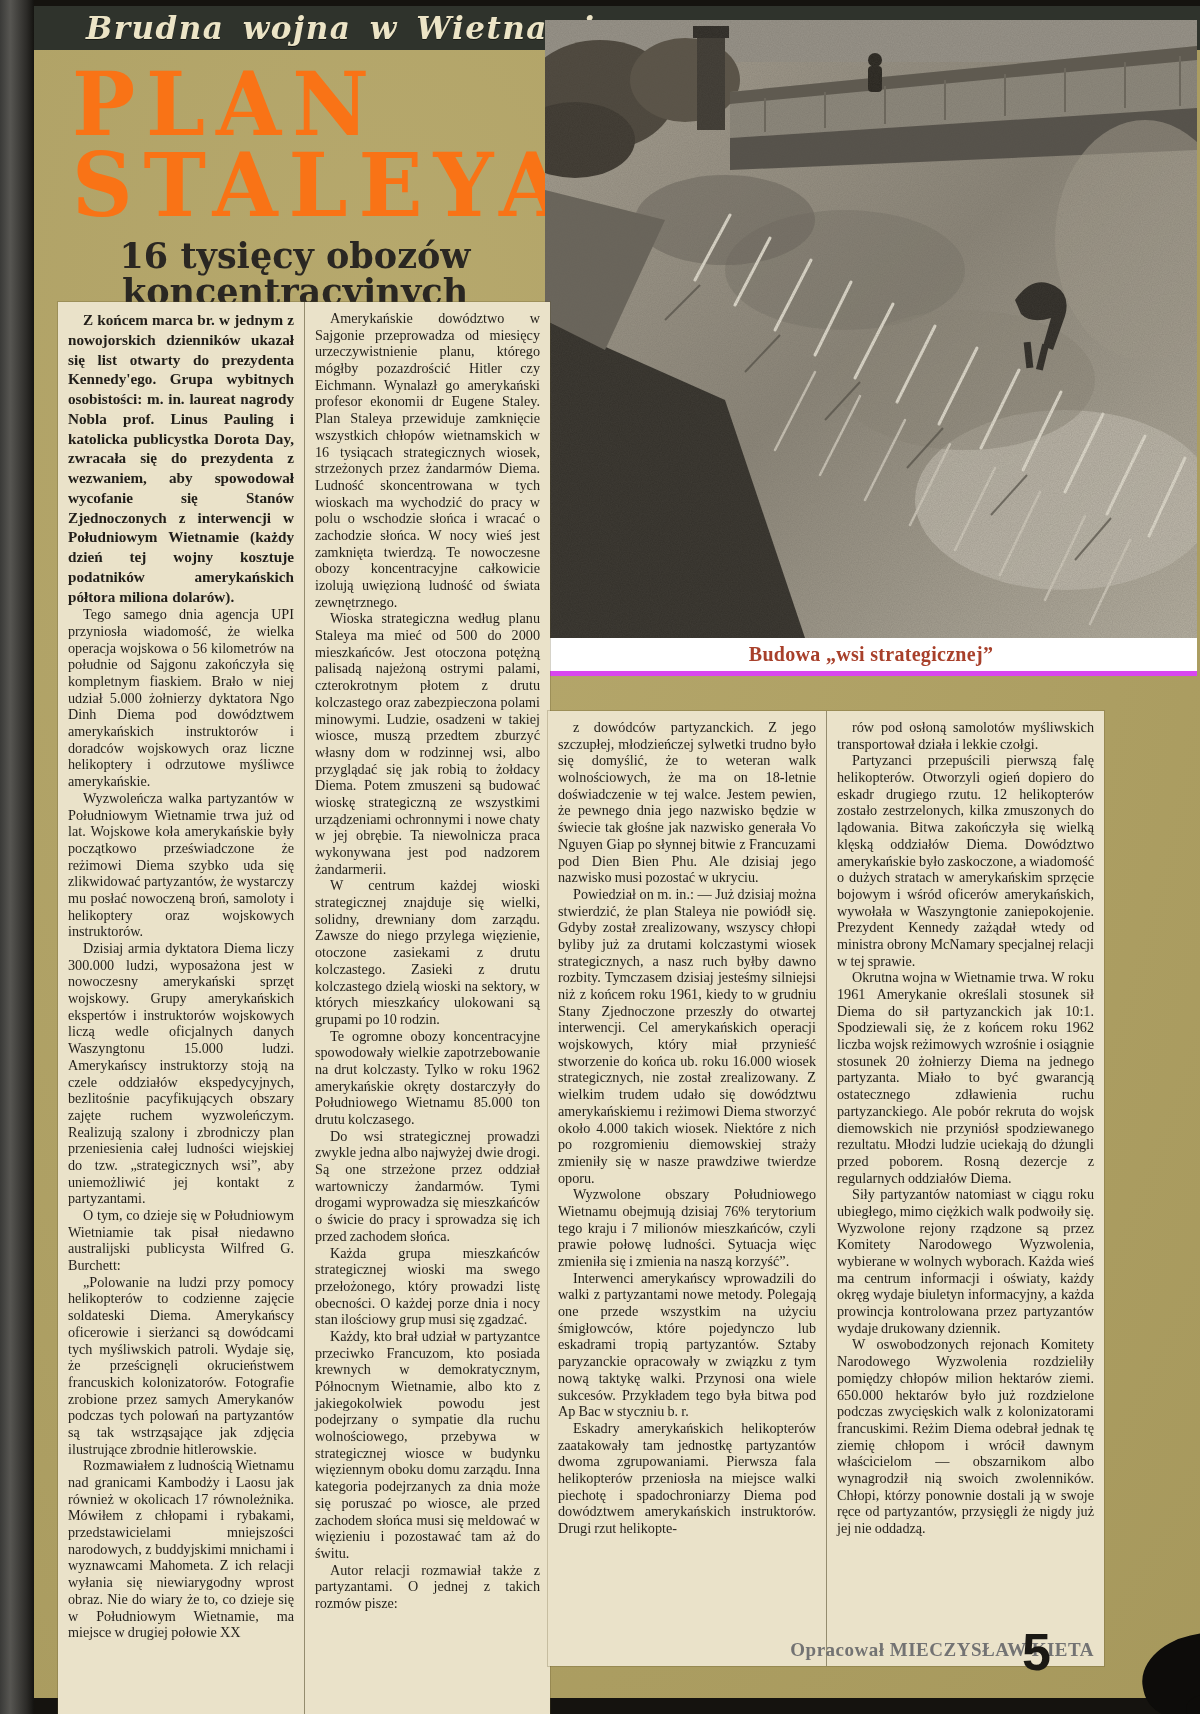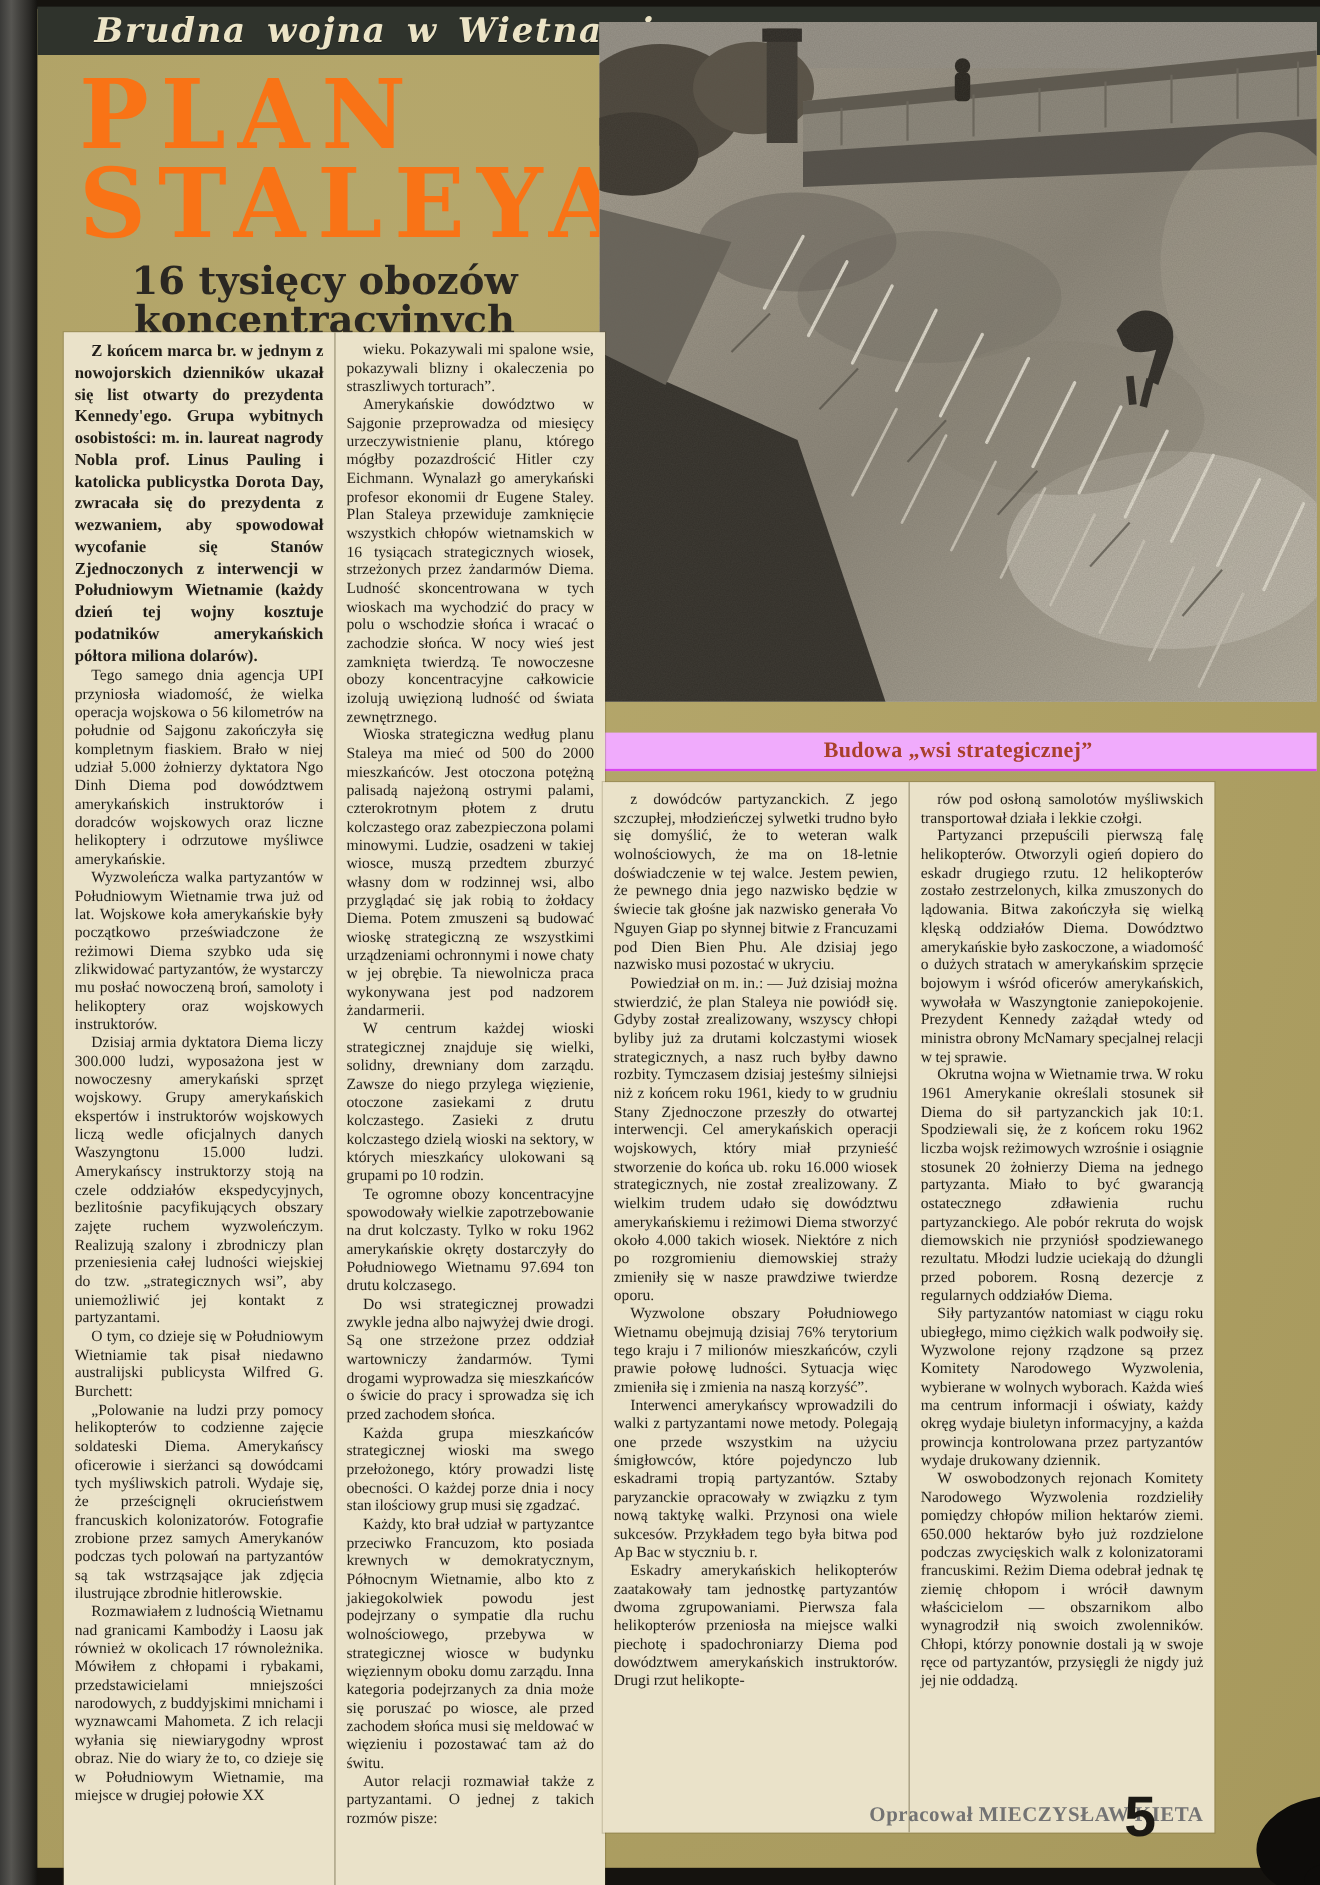--- a/index.html
+++ b/index.html
@@ -27,22 +27,22 @@
   .headline .big{
     font-family:"DejaVu Serif", serif;font-weight:bold;font-size:84px;line-height:.97;
     letter-spacing:.13em;transform:scaleY(1.04);transform-origin:top left;white-space:nowrap;}
   .subhead{position:absolute;left:60px;top:238px;width:470px;text-align:center;
     font-family:"DejaVu Serif", serif;font-weight:bold;
     font-size:35px;line-height:1.02;color:#2a2722;}
   
   .photo{position:absolute;left:545px;top:20px;width:652px;height:618px;background:#b6b1a4;}
   .photo svg{display:block;width:100%;height:100%;}
   .caption-strip{position:absolute;left:545px;top:638px;width:652px;height:33px;
-    background:#f0abfc;display:flex;align-items:center;justify-content:center;
-    border-bottom:2px solid #d946ef;margin-top:28px;}
+    background:#ffffff;display:flex;align-items:center;justify-content:center;
+    border-bottom:5px solid #d946ef;}
   .caption{font-weight:bold;font-size:20px;color:#a8402b;letter-spacing:.3px;}
   
   .panel{background:#eae2c9;position:absolute;box-shadow:0 0 0 1px rgba(90,80,40,.25);}
   .panel-left{left:58px;top:302px;width:492px;height:1513px;display:flex;overflow:hidden;}
   .panel-right{left:548px;top:671px;width:556px;height:955px;display:flex;overflow:hidden;margin-top:40px;}
   .col{padding:8px 10px 0 10px;box-sizing:border-box;overflow:hidden;}
   .col + .col{border-left:1px solid #948c6e;}
   .panel-left .col{width:50%;}
   .panel-right .col{width:50%;}
   .para{
@@ -179,25 +179,24 @@
   <div class="col">
       <p class="para lead">Z końcem marca br. w jednym z nowojorskich dzienników ukazał się list otwarty do prezydenta Kennedy'ego. Grupa wybitnych osobistości: m. in. laureat nagrody Nobla prof. Linus Pauling i katolicka publicystka Dorota Day, zwracała się do prezydenta z wezwaniem, aby spowodował wycofanie się Stanów Zjednoczonych z interwencji w Południowym Wietnamie (każdy dzień tej wojny kosztuje podatników amerykańskich półtora miliona dolarów).</p>
       <p class="para">Tego samego dnia agencja UPI przyniosła wiadomość, że wielka operacja wojskowa o 56 kilometrów na południe od Sajgonu zakończyła się kompletnym fiaskiem. Brało w niej udział 5.000 żołnierzy dyktatora Ngo Dinh Diema pod dowództwem amerykańskich instruktorów i doradców wojskowych oraz liczne helikoptery i odrzutowe myśliwce amerykańskie.</p>
       <p class="para">Wyzwoleńcza walka partyzantów w Południowym Wietnamie trwa już od lat. Wojskowe koła amerykańskie były początkowo przeświadczone że reżimowi Diema szybko uda się zlikwidować partyzantów, że wystarczy mu posłać nowoczeną broń, samoloty i helikoptery oraz wojskowych instruktorów.</p>
       <p class="para">Dzisiaj armia dyktatora Diema liczy 300.000 ludzi, wyposażona jest w nowoczesny amerykański sprzęt wojskowy. Grupy amerykańskich ekspertów i instruktorów wojskowych liczą wedle oficjalnych danych Waszyngtonu 15.000 ludzi. Amerykańscy instruktorzy stoją na czele oddziałów ekspedycyjnych, bezlitośnie pacyfikujących obszary zajęte ruchem wyzwoleńczym. Realizują szalony i zbrodniczy plan przeniesienia całej ludności wiejskiej do tzw. „strategicznych wsi”, aby uniemożliwić jej kontakt z partyzantami.</p>
       <p class="para">O tym, co dzieje się w Południowym Wietniamie tak pisał niedawno australijski publicysta Wilfred G. Burchett:</p>
       <p class="para">„Polowanie na ludzi przy pomocy helikopterów to codzienne zajęcie soldateski Diema. Amerykańscy oficerowie i sierżanci są dowódcami tych myśliwskich patroli. Wydaje się, że prześcignęli okrucieństwem francuskich kolonizatorów. Fotografie zrobione przez samych Amerykanów podczas tych polowań na partyzantów są tak wstrząsające jak zdjęcia ilustrujące zbrodnie hitlerowskie.</p>
       <p class="para">Rozmawiałem z ludnością Wietnamu nad granicami Kambodży i Laosu jak również w okolicach 17 równoleżnika. Mówiłem z chłopami i rybakami, przedstawicielami mniejszości narodowych, z buddyjskimi mnichami i wyznawcami Mahometa. Z ich relacji wyłania się niewiarygodny wprost obraz. Nie do wiary że to, co dzieje się w Południowym Wietnamie, ma miejsce w drugiej połowie XX</p>
     </div>
   <div class="col">
-      <p class="para">wieku. Pokazywali mi spalone wsie, pokazywali blizny i okaleczenia po straszliwych torturach”.</p>
       <p class="para">Amerykańskie dowództwo w Sajgonie przeprowadza od miesięcy urzeczywistnienie planu, którego mógłby pozazdrościć Hitler czy Eichmann. Wynalazł go amerykański profesor ekonomii dr Eugene Staley. Plan Staleya przewiduje zamknięcie wszystkich chłopów wietnamskich w 16 tysiącach strategicznych wiosek, strzeżonych przez żandarmów Diema. Ludność skoncentrowana w tych wioskach ma wychodzić do pracy w polu o wschodzie słońca i wracać o zachodzie słońca. W nocy wieś jest zamknięta twierdzą. Te nowoczesne obozy koncentracyjne całkowicie izolują uwięzioną ludność od świata zewnętrznego.</p>
       <p class="para">Wioska strategiczna według planu Staleya ma mieć od 500 do 2000 mieszkańców. Jest otoczona potężną palisadą najeżoną ostrymi palami, czterokrotnym płotem z drutu kolczastego oraz zabezpieczona polami minowymi. Ludzie, osadzeni w takiej wiosce, muszą przedtem zburzyć własny dom w rodzinnej wsi, albo przyglądać się jak robią to żołdacy Diema. Potem zmuszeni są budować wioskę strategiczną ze wszystkimi urządzeniami ochronnymi i nowe chaty w jej obrębie. Ta niewolnicza praca wykonywana jest pod nadzorem żandarmerii.</p>
       <p class="para">W centrum każdej wioski strategicznej znajduje się wielki, solidny, drewniany dom zarządu. Zawsze do niego przylega więzienie, otoczone zasiekami z drutu kolczastego. Zasieki z drutu kolczastego dzielą wioski na sektory, w których mieszkańcy ulokowani są grupami po 10 rodzin.</p>
-      <p class="para">Te ogromne obozy koncentracyjne spowodowały wielkie zapotrzebowanie na drut kolczasty. Tylko w roku 1962 amerykańskie okręty dostarczyły do Południowego Wietnamu 97.694 ton drutu kolczasego.</p>
+      <p class="para">Te ogromne obozy koncentracyjne spowodowały wielkie zapotrzebowanie na drut kolczasty. Tylko w roku 1962 amerykańskie okręty dostarczyły do Południowego Wietnamu 85.000 ton drutu kolczasego.</p>
       <p class="para">Do wsi strategicznej prowadzi zwykle jedna albo najwyżej dwie drogi. Są one strzeżone przez oddział wartowniczy żandarmów. Tymi drogami wyprowadza się mieszkańców o świcie do pracy i sprowadza się ich przed zachodem słońca.</p>
       <p class="para">Każda grupa mieszkańców strategicznej wioski ma swego przełożonego, który prowadzi listę obecności. O każdej porze dnia i nocy stan ilościowy grup musi się zgadzać.</p>
       <p class="para">Każdy, kto brał udział w partyzantce przeciwko Francuzom, kto posiada krewnych w demokratycznym, Północnym Wietnamie, albo kto z jakiegokolwiek powodu jest podejrzany o sympatie dla ruchu wolnościowego, przebywa w strategicznej wiosce w budynku więziennym oboku domu zarządu. Inna kategoria podejrzanych za dnia może się poruszać po wiosce, ale przed zachodem słońca musi się meldować w więzieniu i pozostawać tam aż do świtu.</p>
       <p class="para">Autor relacji rozmawiał także z partyzantami. O jednej z takich rozmów pisze:</p>
     </div>
 </div>
 
 <div class="panel panel-right">
   <div class="col">
       <p class="para">z dowódców partyzanckich. Z jego szczupłej, młodzieńczej sylwetki trudno było się domyślić, że to weteran walk wolnościowych, że ma on 18-letnie doświadczenie w tej walce. Jestem pewien, że pewnego dnia jego nazwisko będzie w świecie tak głośne jak nazwisko generała Vo Nguyen Giap po słynnej bitwie z Francuzami pod Dien Bien Phu. Ale dzisiaj jego nazwisko musi pozostać w ukryciu.</p>

